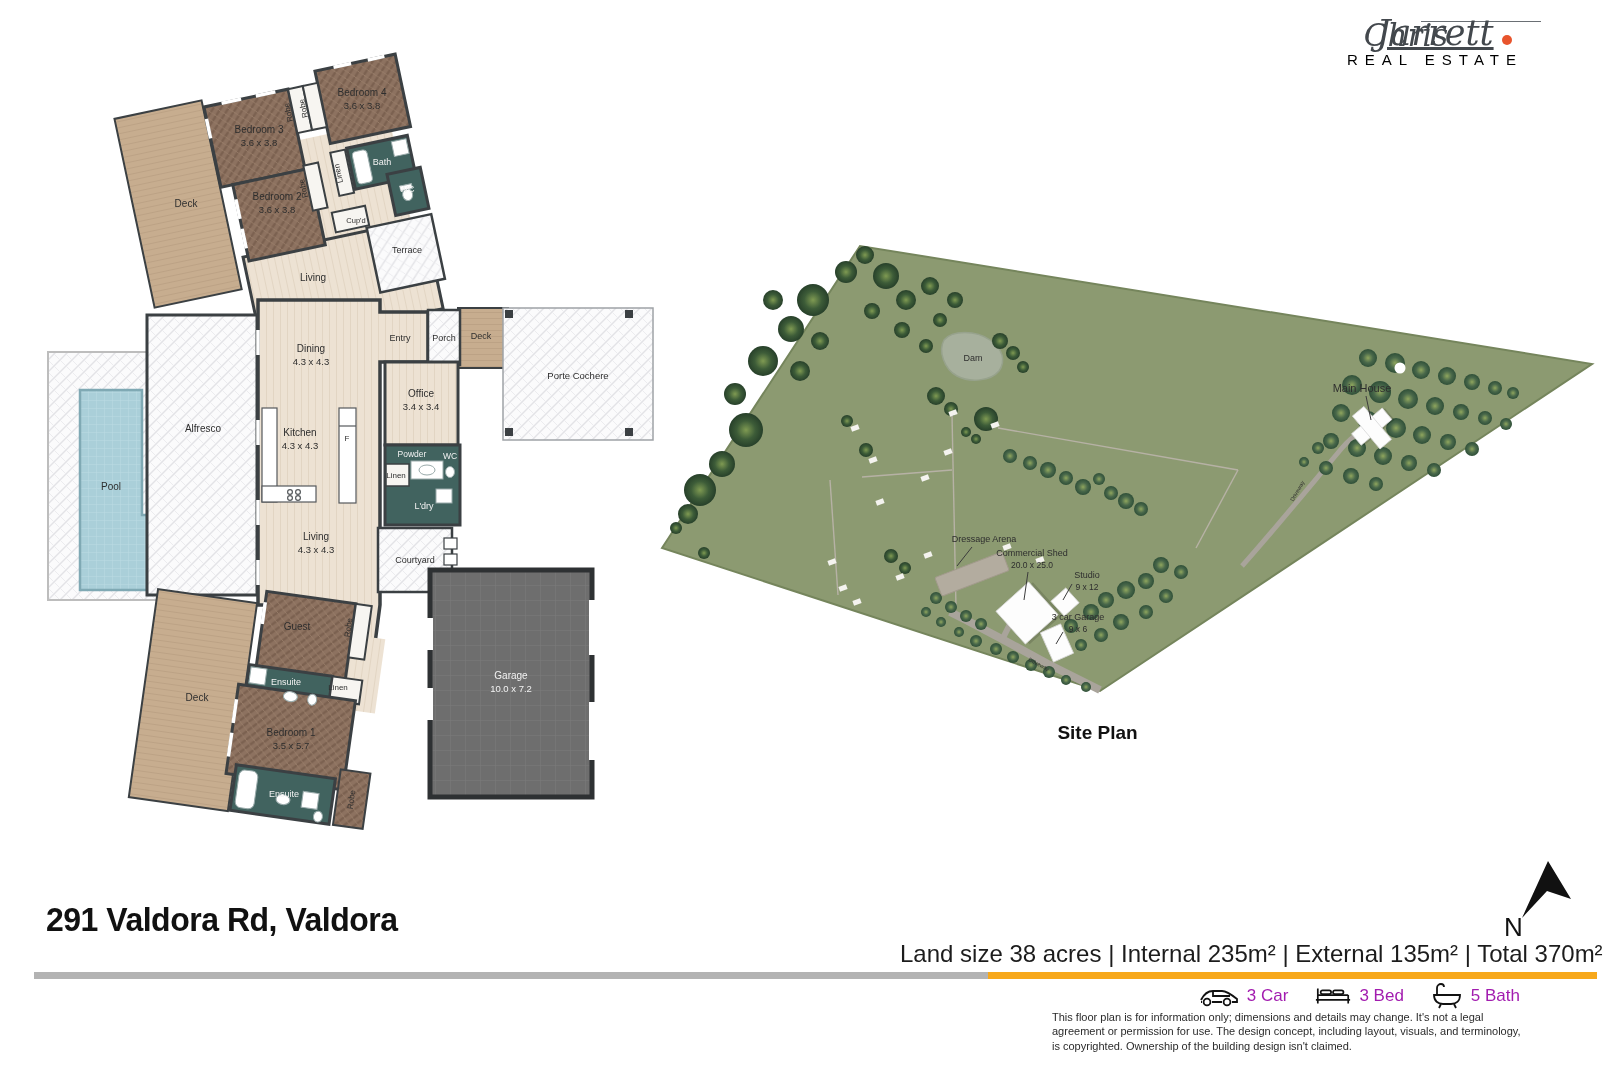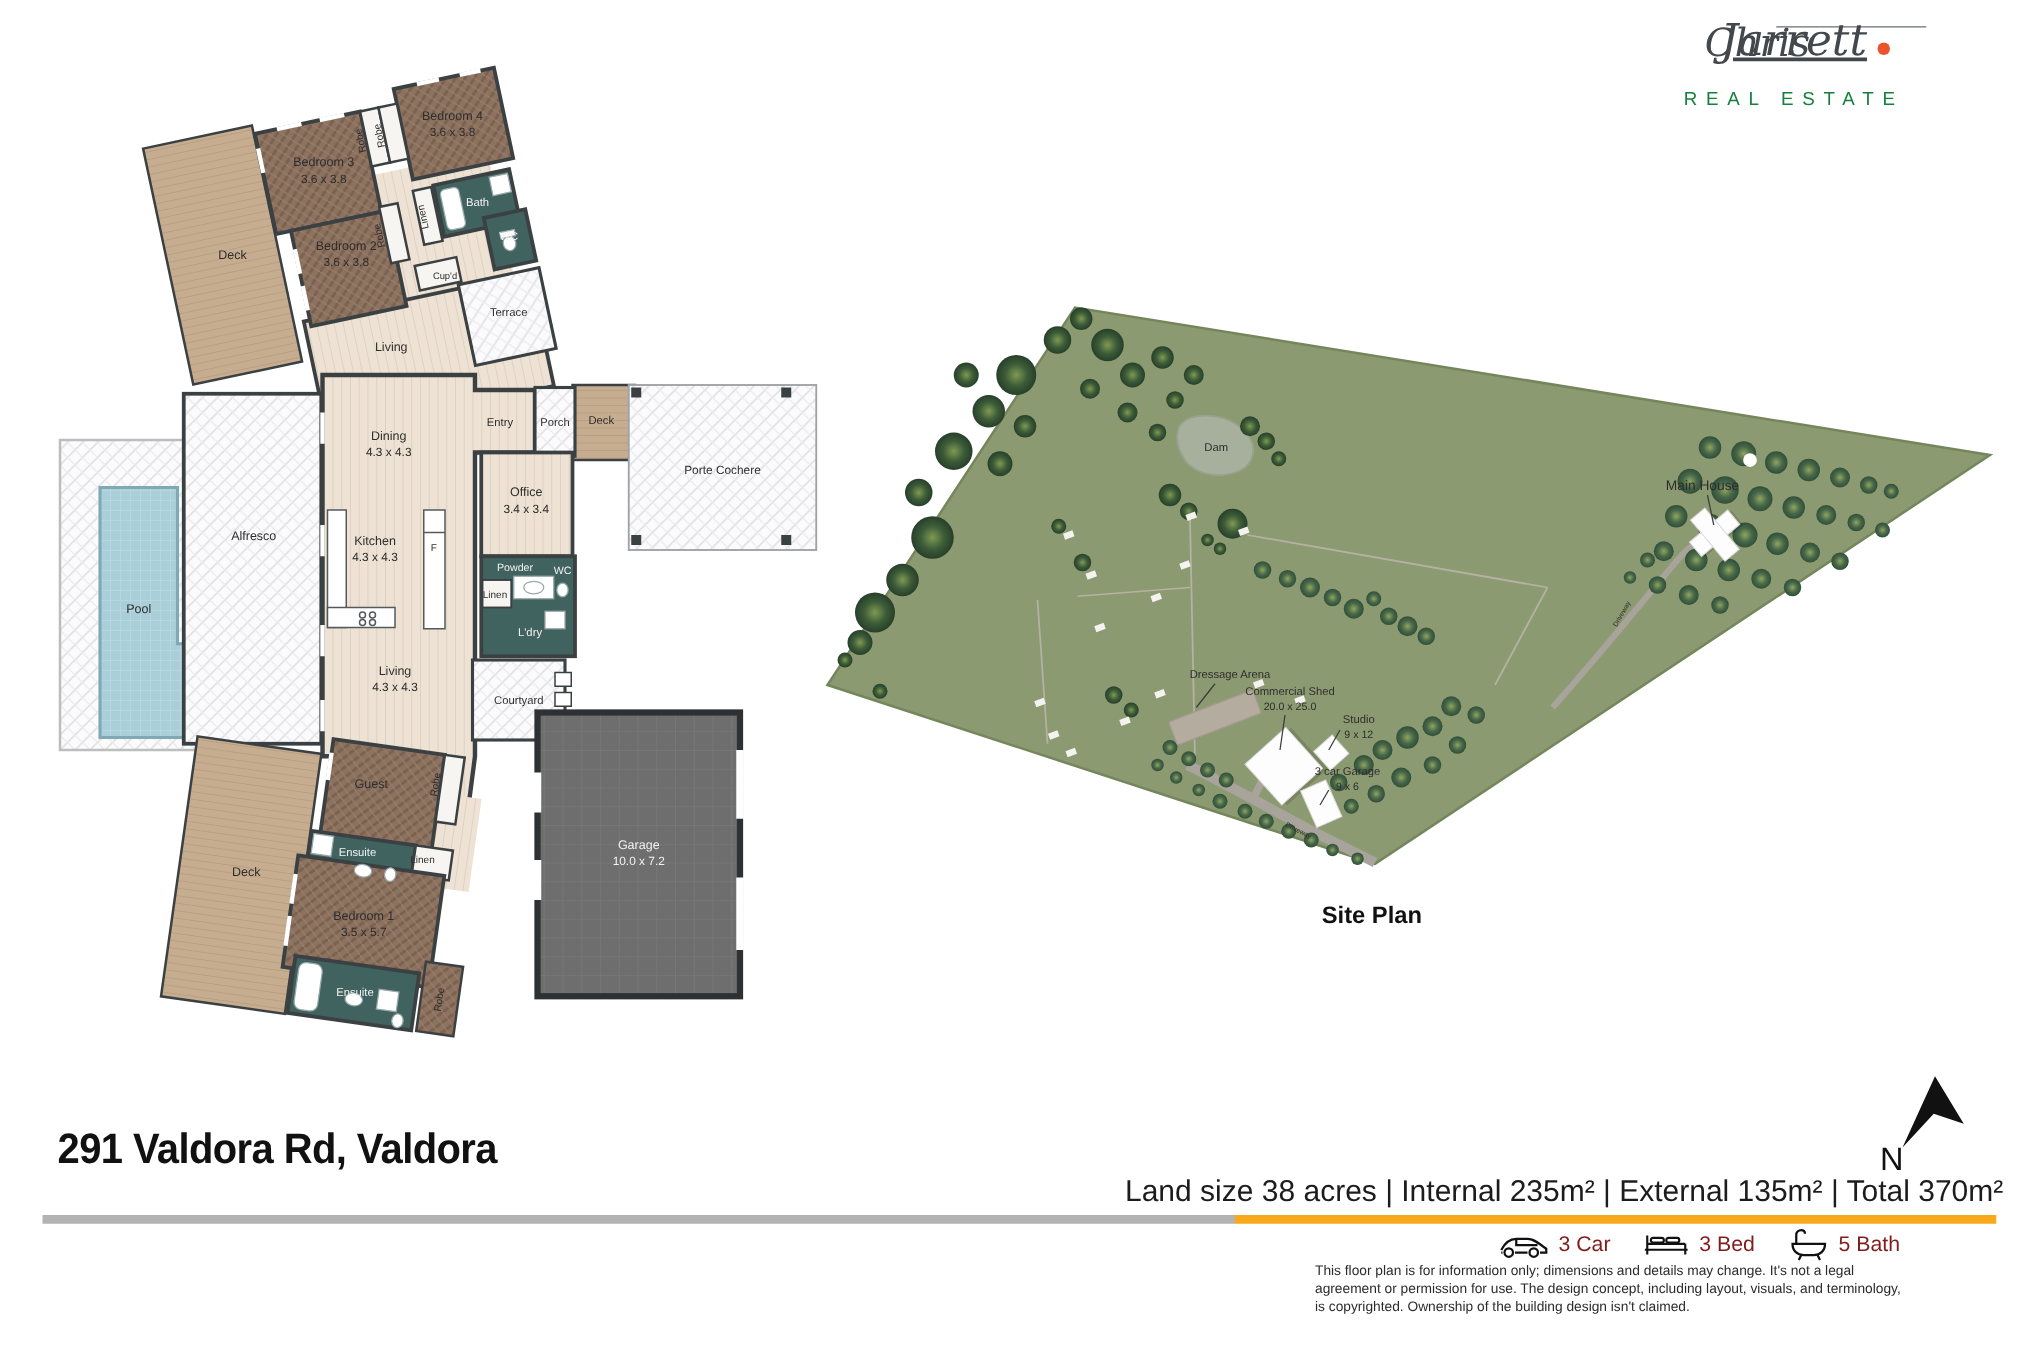--- a/index.html
+++ b/index.html
@@ -5,31 +5,31 @@
   html,body{margin:0;padding:0;background:#888;}
   .canvas{position:relative;width:1620px;height:1080px;background:#ffffff;overflow:hidden;
           font-family:"Liberation Sans", sans-serif;}
   svg text{font-family:"Liberation Sans", sans-serif;}
   
   .logo{position:absolute;left:1325px;top:20px;width:220px;text-align:center;color:#43484d;}
   .logo .script{font-family:"DejaVu Serif", serif;font-style:italic;line-height:1;}
   .logo .l1{font-size:31px;margin-right:58px;}
   .logo .l2{font-size:35px;margin-top:-6px;margin-left:18px;display:flex;align-items:baseline;justify-content:center;text-decoration:underline;}
   .logo .dot{display:inline-block;width:10px;height:10px;border-radius:50%;margin-left:8px;}
-  .logo .tagline{font-size:15px;letter-spacing:7px;margin-top:20px;color:#15803d;}
+  .logo .tagline{font-size:15px;letter-spacing:7px;margin-top:0;color:#000000;}
   .logo .rule{height:1px;background:#6a6f74;width:120px;margin:-30px 0 0 96px;}
   
   .address{position:absolute;left:46px;top:900px;font-size:34px;font-weight:bold;color:#111;
            transform:scaleX(.94);transform-origin:left;letter-spacing:-.5px;white-space:nowrap;}
   .bar{position:absolute;top:972px;height:7px;}
   .bar.gray{left:34px;width:954px;}
   .bar.orange{left:988px;width:609px;}
   .summary{position:absolute;left:900px;top:940px;width:620px;text-align:right;font-size:24px;color:#1c1c1c;white-space:nowrap;}
   .stats{position:absolute;left:1150px;top:982px;width:370px;display:flex;justify-content:flex-end;gap:26px;align-items:center;}
-  .stat{display:flex;align-items:center;gap:7px;font-size:17px;color:#7f1d1d;justify-content:space-between;}
+  .stat{display:flex;align-items:center;gap:7px;font-size:17px;color:#a21caf;justify-content:space-between;}
   .disclaimer{position:absolute;left:1052px;top:1010px;width:470px;font-size:11px;line-height:1.3;color:#2b2b2b;}
   .siteplan-title{position:absolute;left:1010px;top:706px;width:175px;text-align:center;
                   font-size:19px;font-weight:bold;color:#111;margin-top:16px;}
   .abs{position:absolute;}
 </style>
 </head>
 <body>
 <div class="canvas">
 
 <svg class="abs" style="left:40px;top:50px;" width="620" height="810" viewBox="40 50 620 810">

